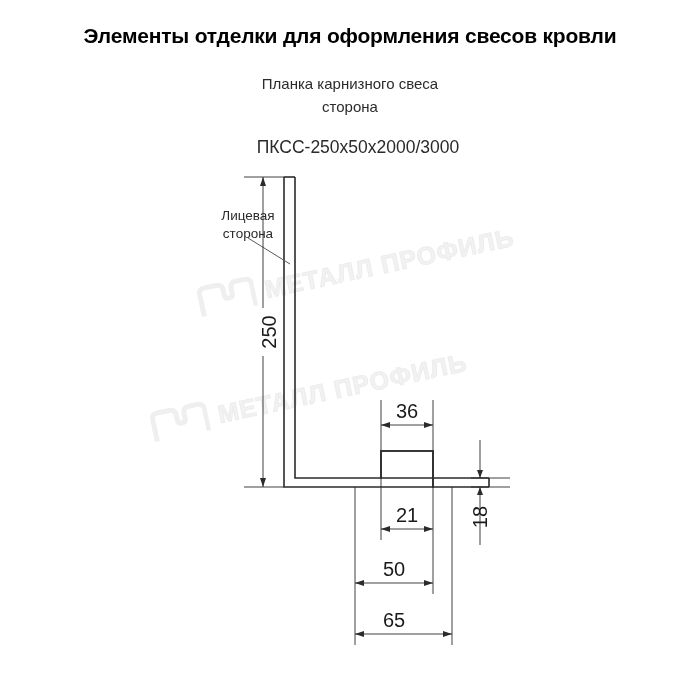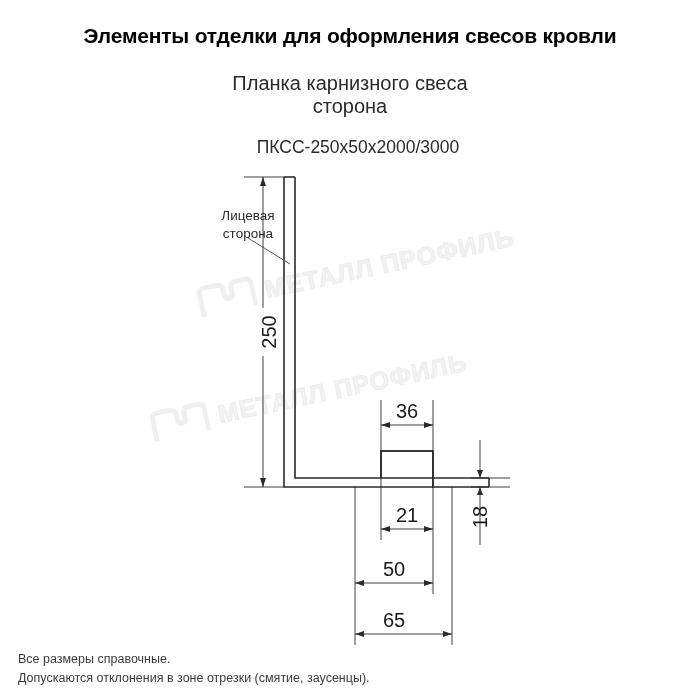--- a/index.html
+++ b/index.html
@@ -30,21 +30,21 @@
     font-weight: bold;
     color: #000;
     letter-spacing: -0.2px;
   }
   .subtitle {
     position: absolute;
     top: 72px;
     left: 0;
     width: 700px;
     text-align: center;
-    font-size: 20px;
+    font-size: 15px;
     color: #2b2b2b;
     line-height: 23px;
   }
   .code {
     position: absolute;
     top: 137px;
     left: 0;
     width: 700px;
     text-align: center;
     font-size: 17.5px;
@@ -196,18 +196,14 @@
       <line x1="355" y1="594" x2="355" y2="645"></line>
       <line x1="452" y1="487" x2="452" y2="645"></line>
       <line x1="355" y1="634" x2="452" y2="634"></line>
       <path d="M355 634 L364 631 L364 637 Z" fill="#2b2b2b" stroke="none"></path>
       <path d="M452 634 L443 631 L443 637 Z" fill="#2b2b2b" stroke="none"></path>
       <text x="394" y="627" text-anchor="middle" font-size="20" fill="#1a1a1a" stroke="none">65</text>
     </g>
 
   </svg>
 
-  <div class="footer">
-    <div>Все размеры справочные.</div>
-    <div>Допускаются отклонения в зоне отрезки (смятие, заусенцы).</div>
-  </div>
 
 </div>
 
 </body></html>

